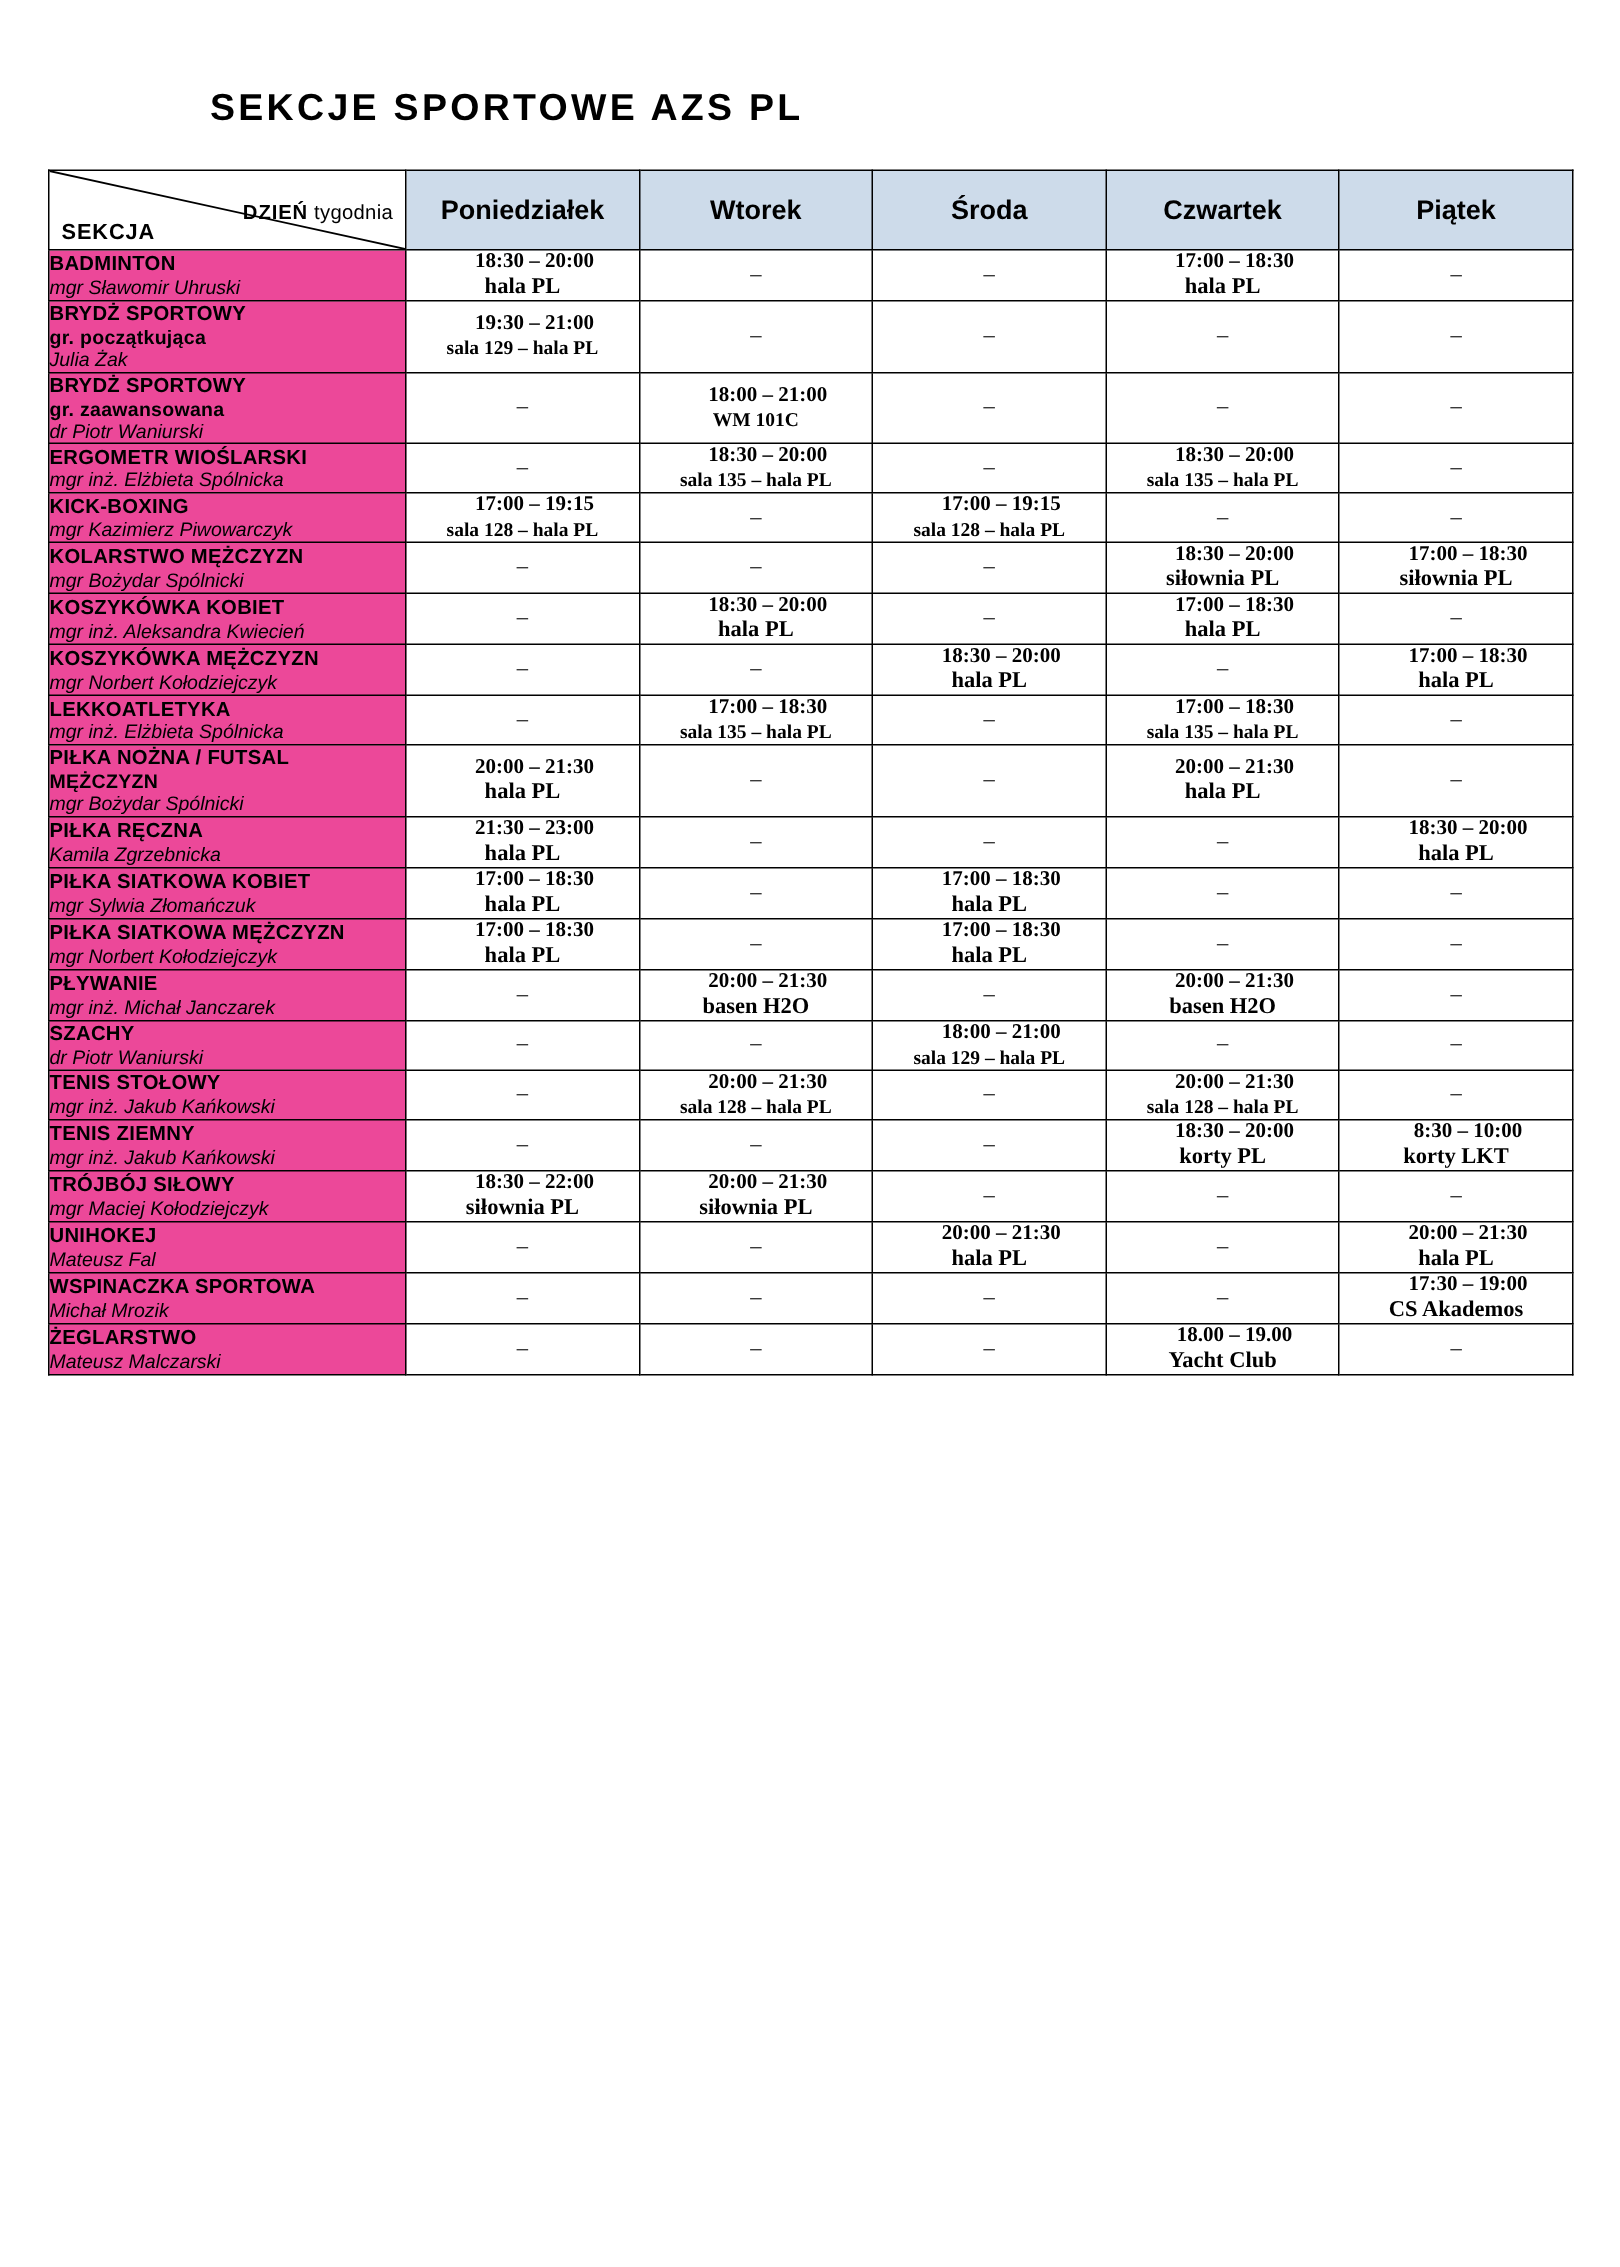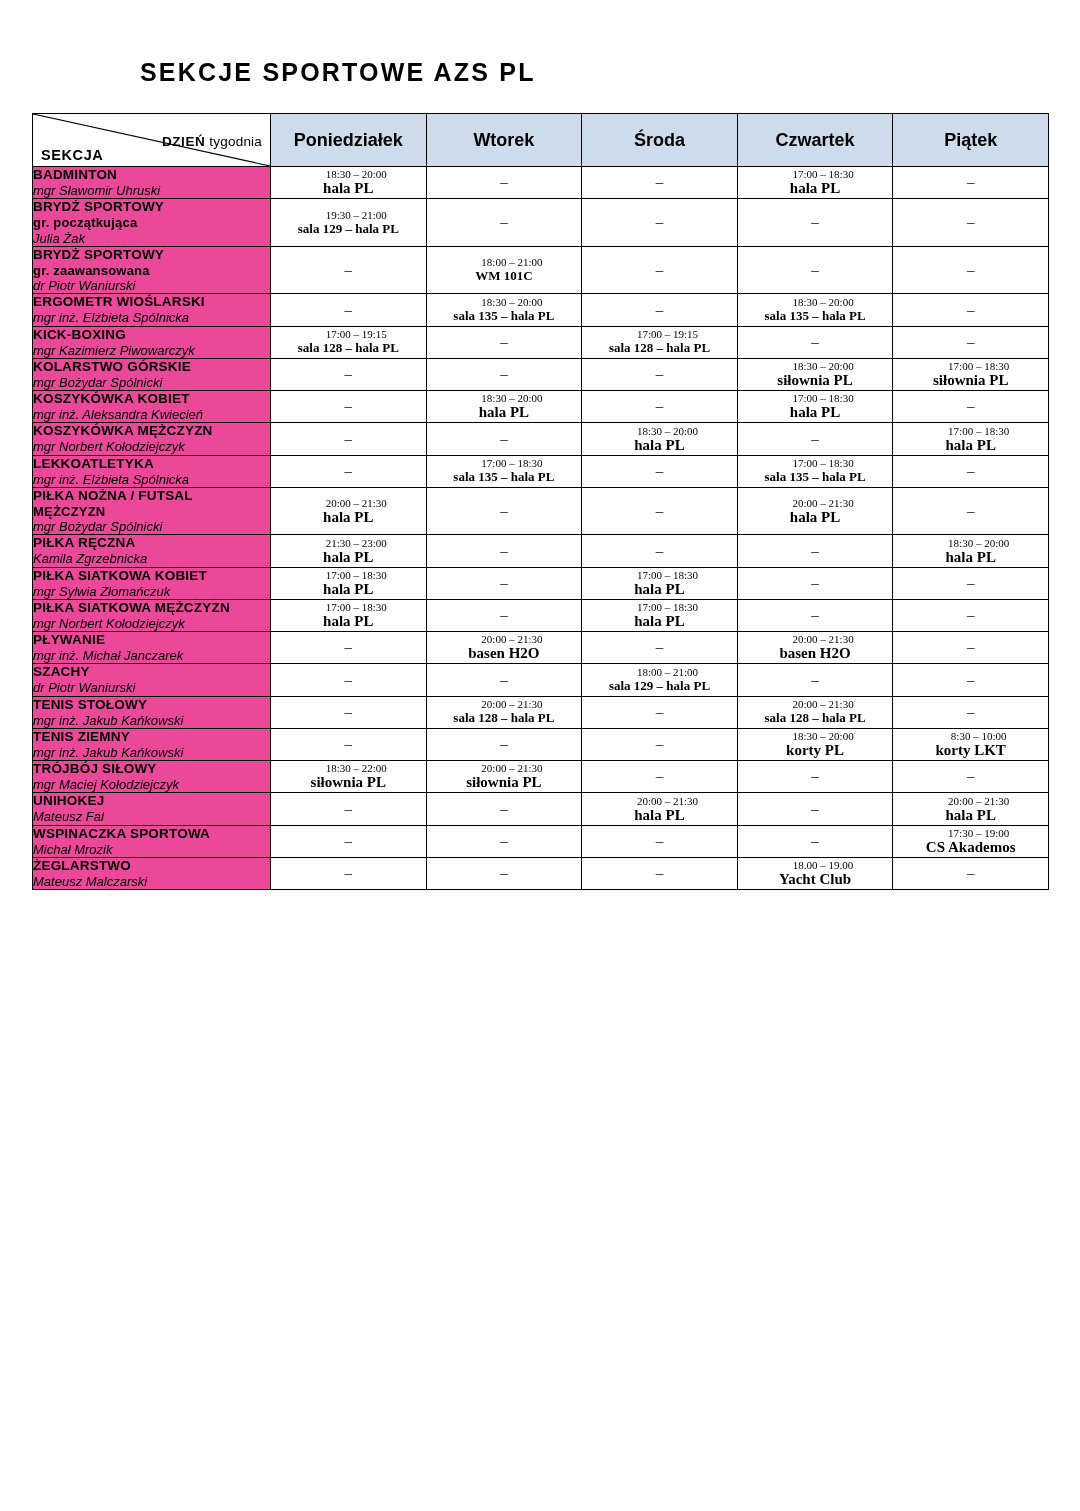--- a/index.html
+++ b/index.html
@@ -136,22 +136,22 @@
     font-style: italic;
   }
 
   td.slot {
     background: #ffffff;
     text-align: center;
     font-family: "Liberation Serif", serif;
     padding: 4px 2px;
   }
   .slot-time {
-    font-size: 11px;
-    font-weight: normal;
+    font-size: 14px;
+    font-weight: bold;
     white-space: nowrap;
     margin-left: 16px;
   }
   .slot-place {
     font-size: 15px;
     font-weight: bold;
     white-space: nowrap;
   }
   .slot-place.small {
     font-size: 13px;
@@ -309,21 +309,21 @@
             </td>
             <td class="slot">
               <div class="slot-dash">–</div>
             </td>
             <td class="slot">
               <div class="slot-dash">–</div>
             </td>
           </tr>
           <tr>
             <td class="section-cell">
-              <div class="sec-name">KOLARSTWO GÓRSKIE</div>
+              <div class="sec-name">KOLARSTWO MĘŻCZYZN</div>
               <div class="sec-teacher">mgr Bożydar Spólnicki</div>
             </td>
             <td class="slot">
               <div class="slot-dash">–</div>
             </td>
             <td class="slot">
               <div class="slot-dash">–</div>
             </td>
             <td class="slot">
               <div class="slot-dash">–</div>

